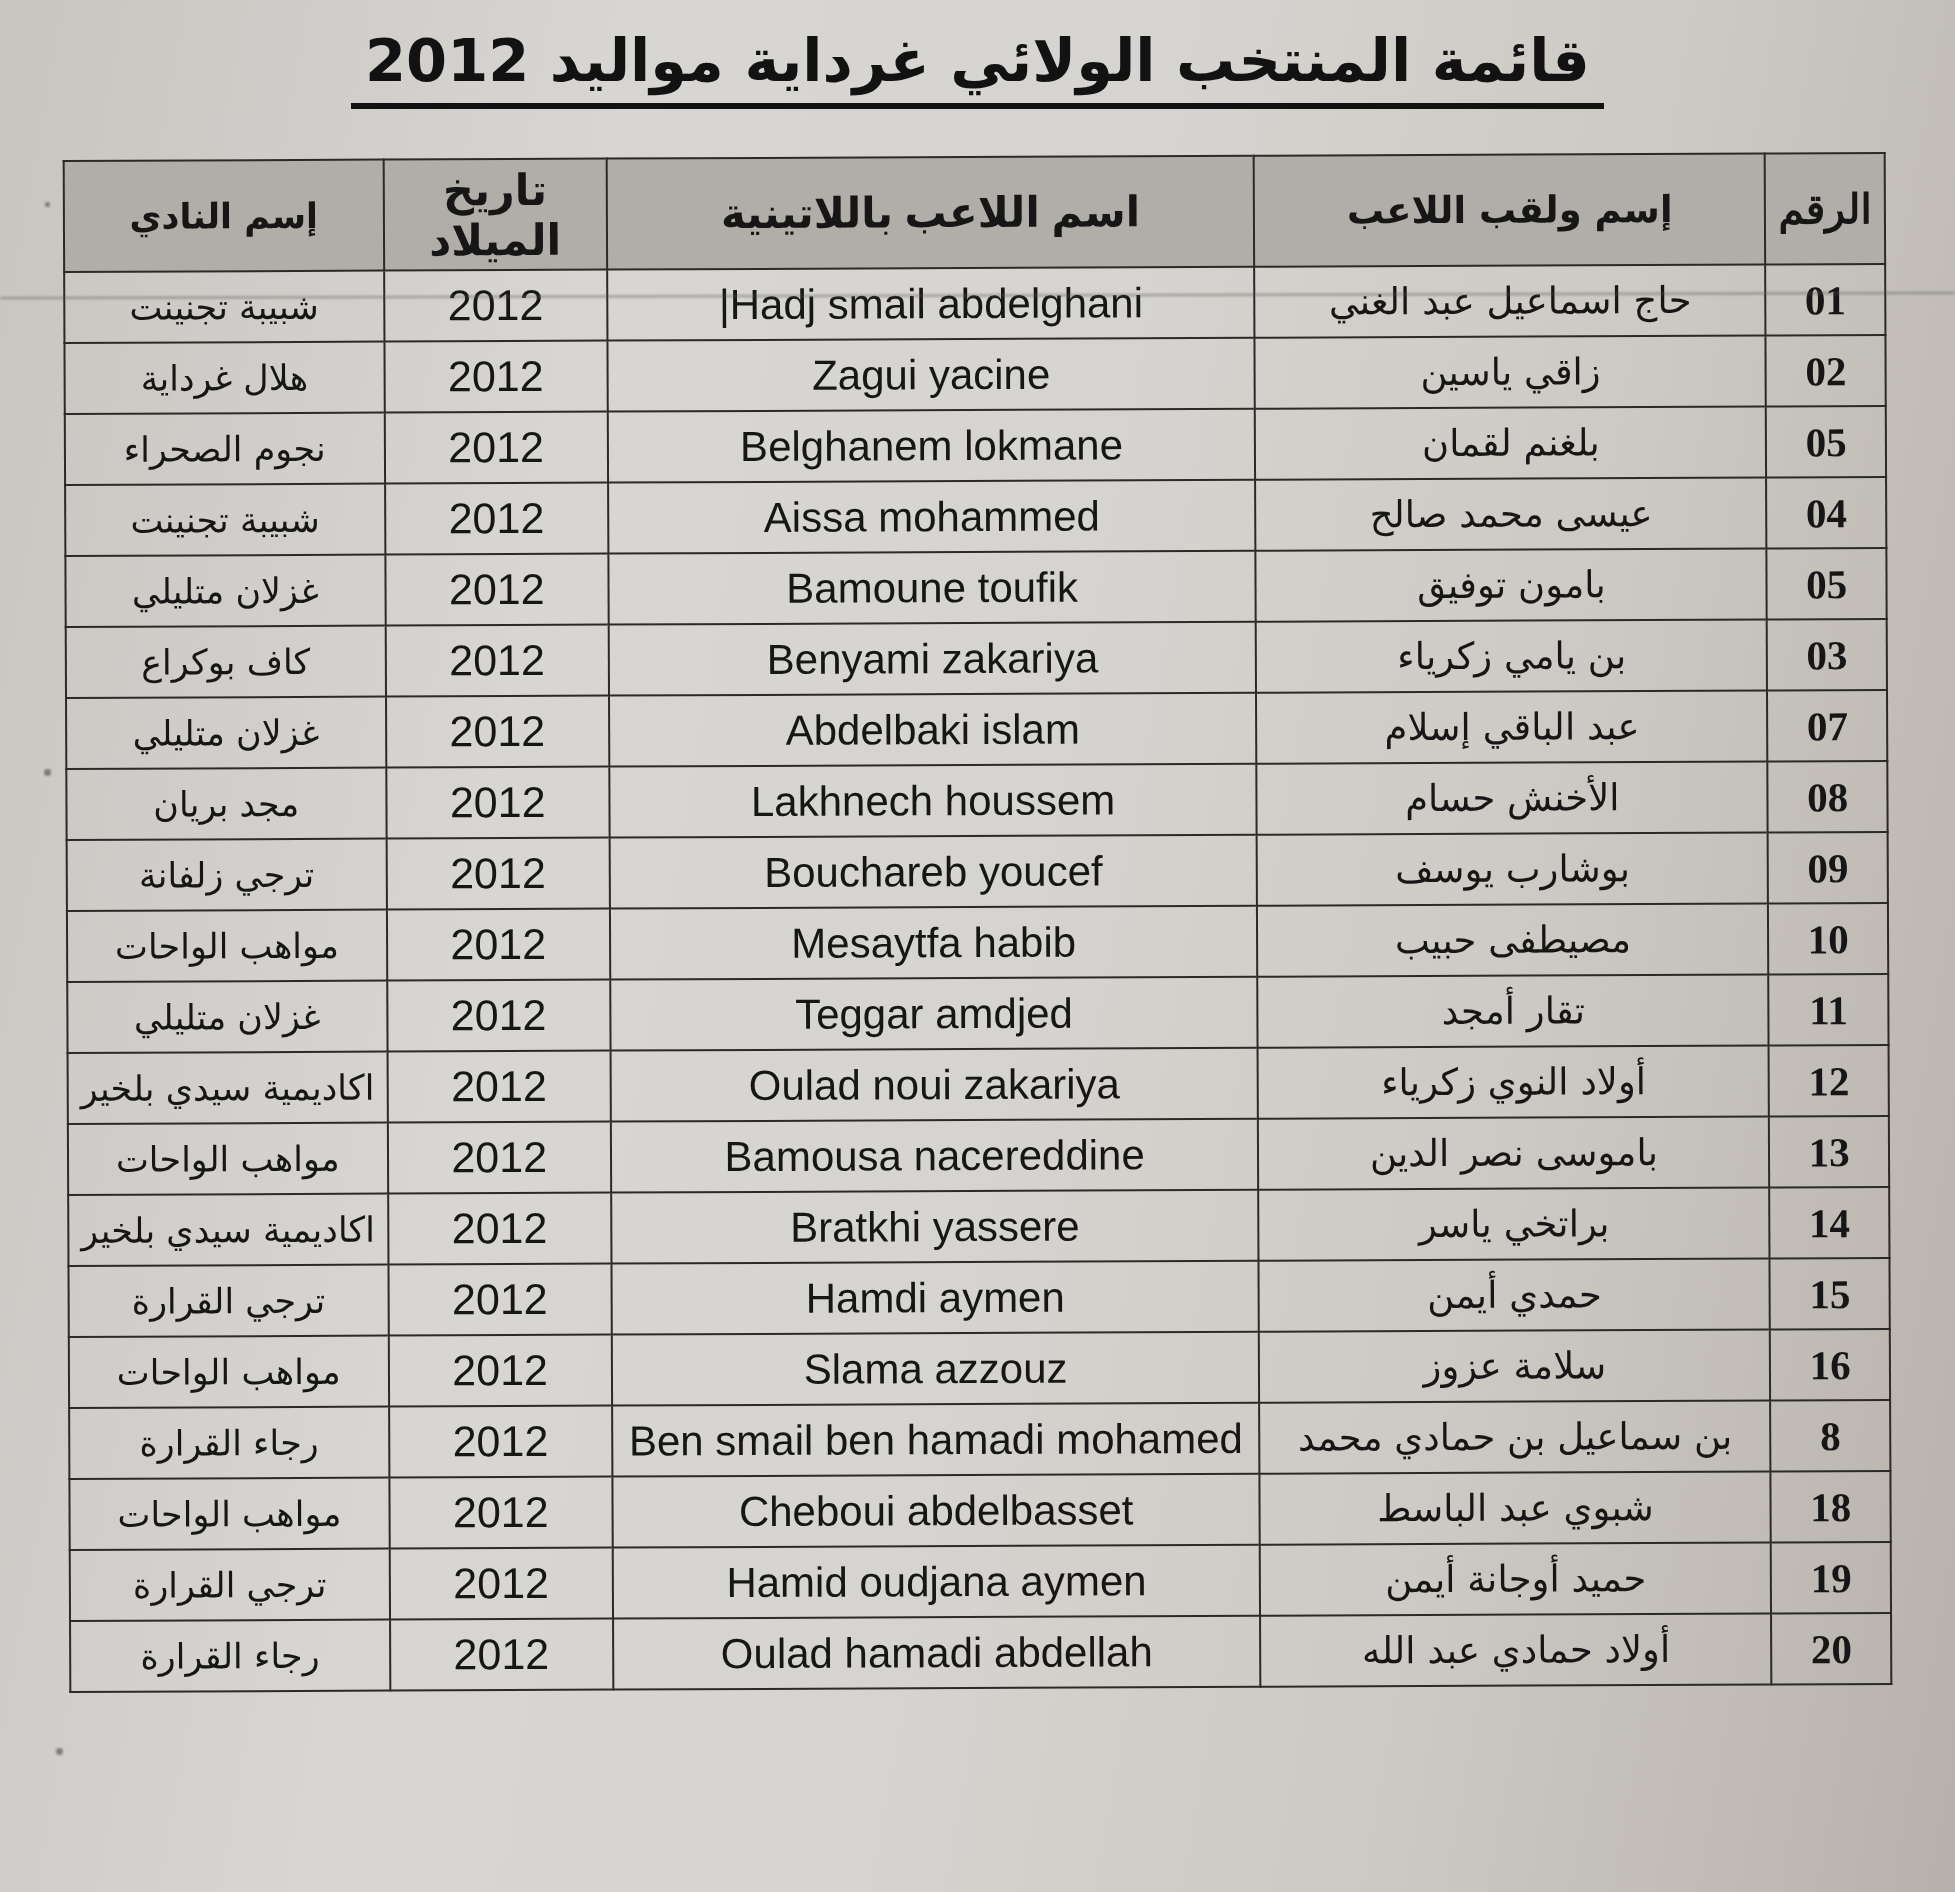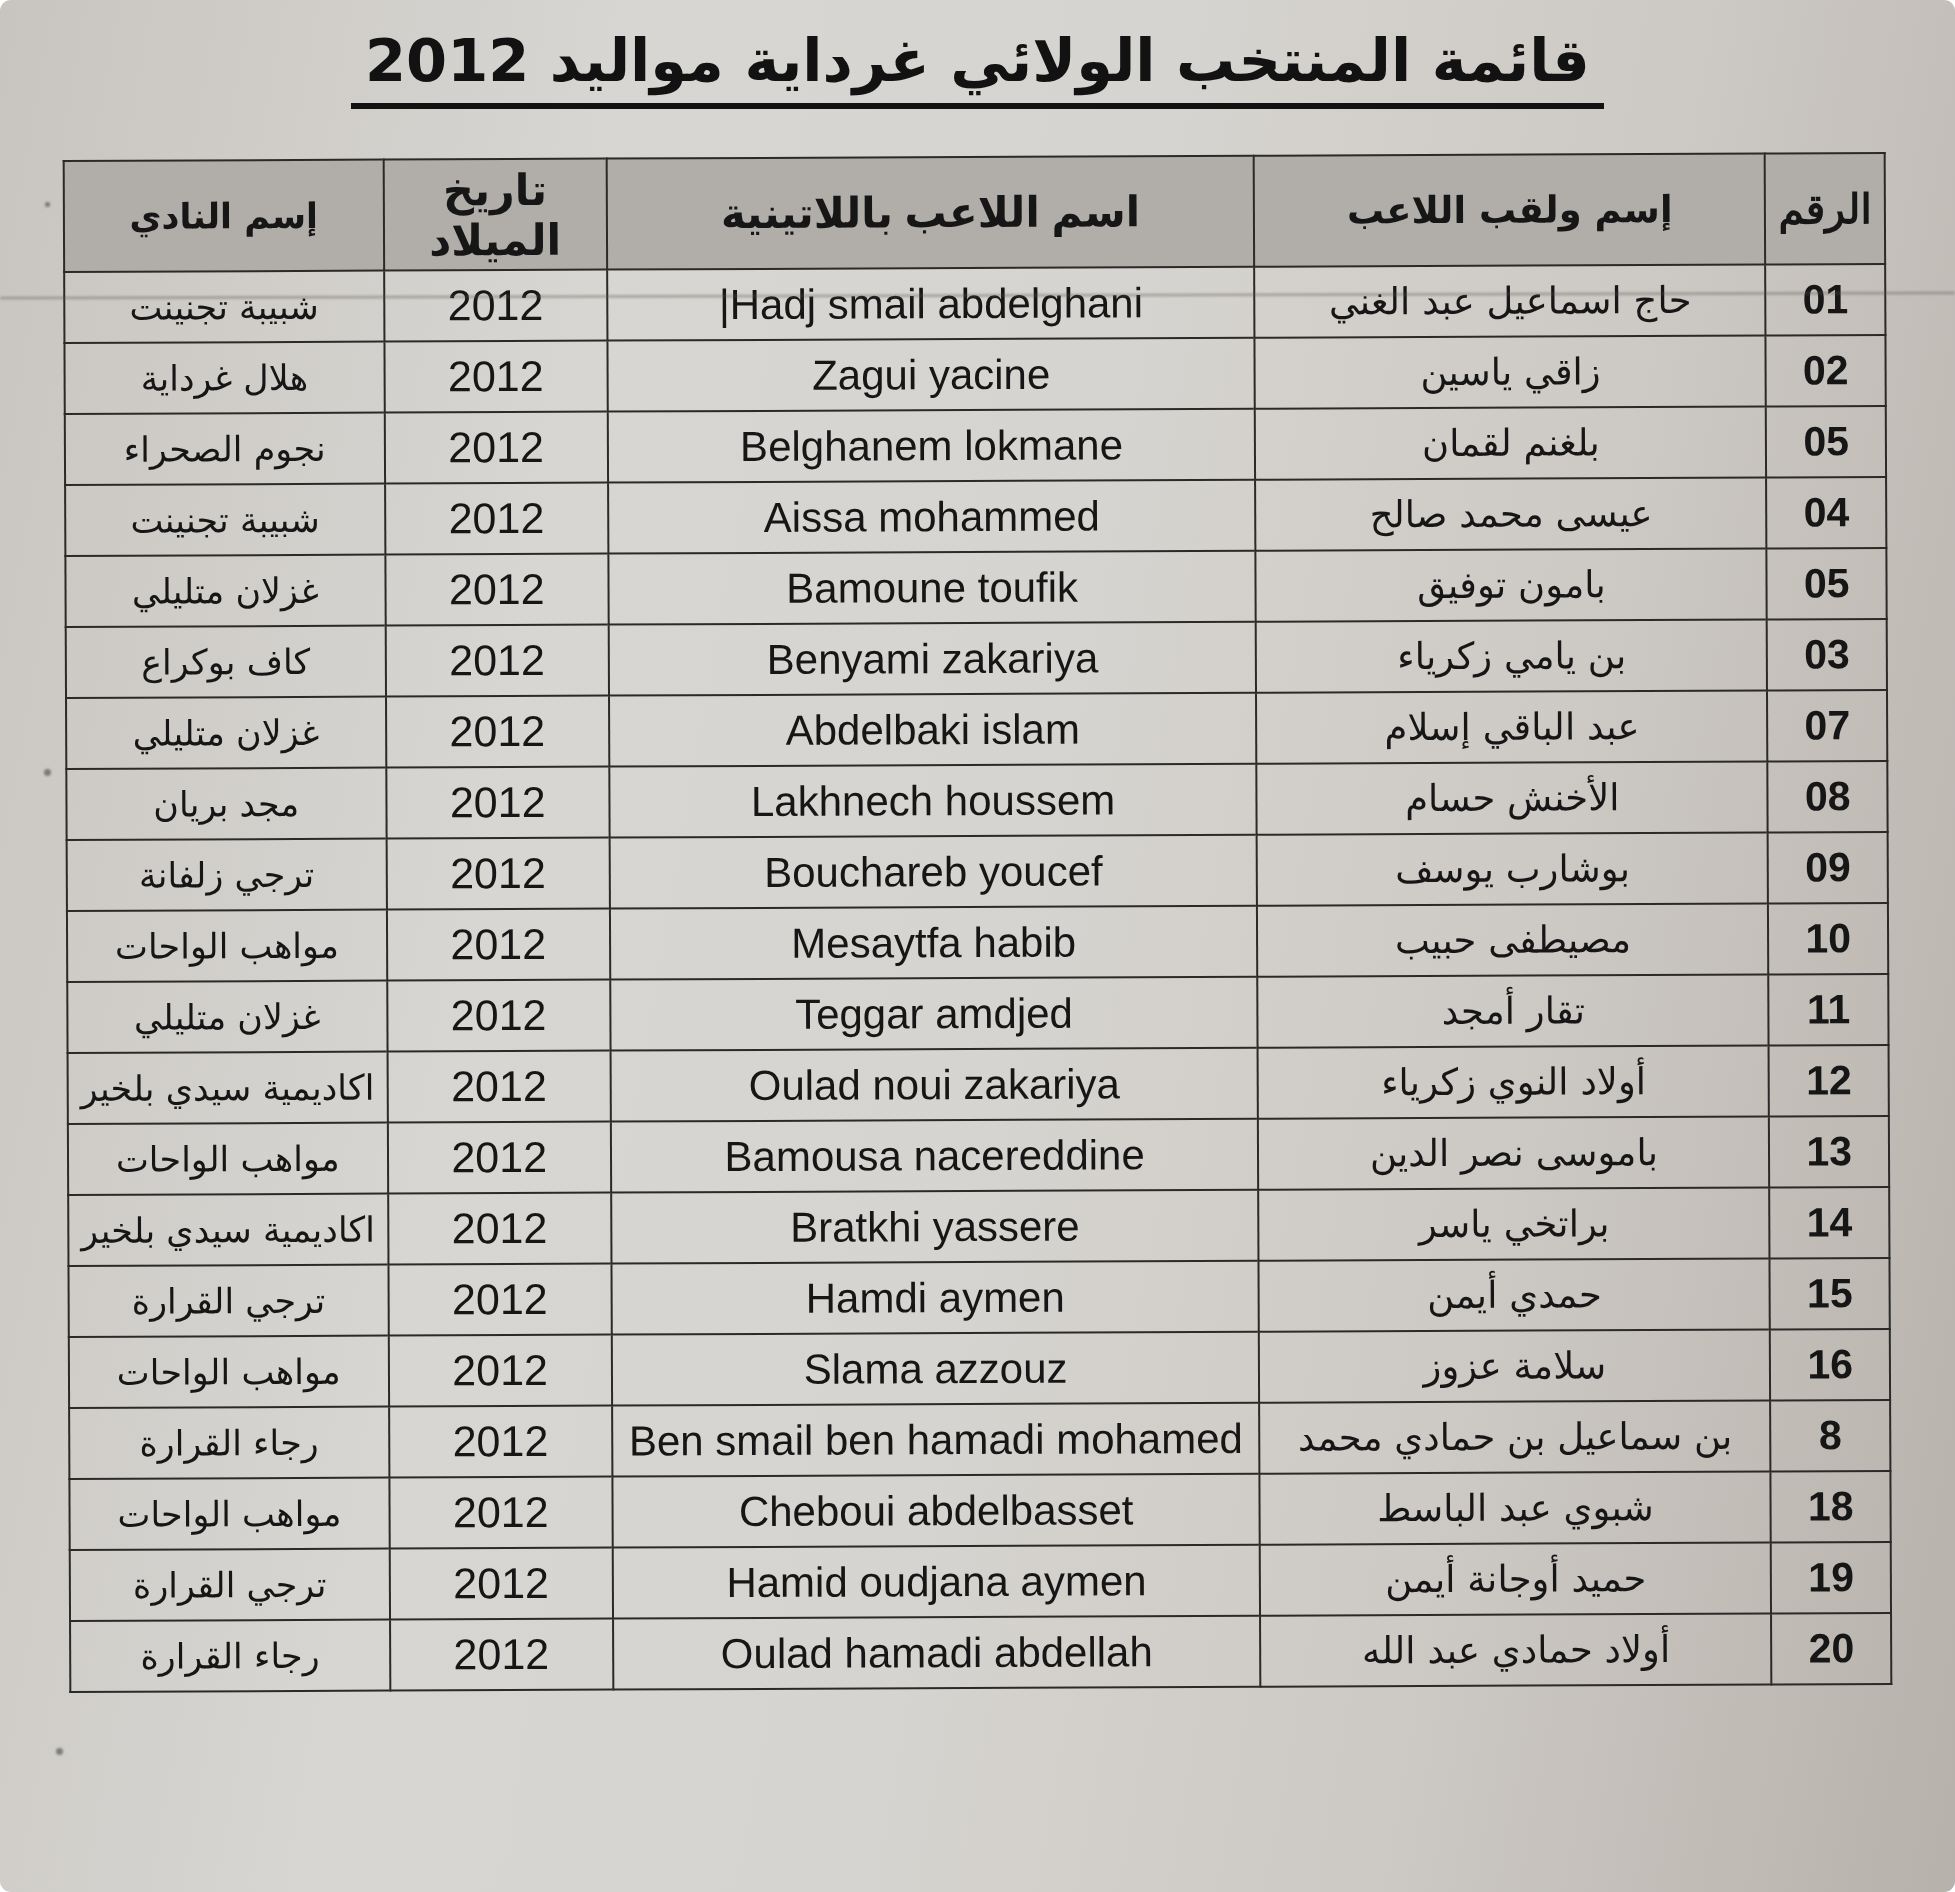--- a/index.html
+++ b/index.html
@@ -7,21 +7,20 @@
     width: 1955px; height: 1893px;
     overflow: hidden;
     font-family: "DejaVu Sans", sans-serif;
   }
   .page {
     position: absolute; inset: 0;
     background:
       linear-gradient(100deg,
         #c8c5c1 0%, #d8d6d2 28%, #d6d4d0 52%,
         #cdc9c4 74%, #beb9b3 92%, #b6b1ab 100%);
-    border-radius: 11px;
   }
   .title-wrap {
     text-align: center;
     padding-top: 26px;
   }
   .title {
     display: inline-block;
     font-size: 59px;
     font-weight: bold;
     color: #121212;
@@ -46,21 +45,21 @@
     padding: 4.5px 7.5px;
     overflow-wrap: break-word;
   }
   thead th {
     background: #b1aea9;
     font-size: 35px;
     font-weight: bold;
     height: 66px;
   }
   tbody td { height: 60px; }
-  .c-num  { width: 113px; font-size: 41px; font-weight: bold; font-family: Liberation Sans, sans-serif; }
+  .c-num  { width: 113px; font-size: 41px; font-weight: bold; font-family: Liberation Serif, serif; }
   .c-ar   { width: 483px; font-size: 37px; }
   .c-lat  { width: 612px; font-size: 42px; font-family: "Liberation Sans", "DejaVu Sans", sans-serif; }
   .c-date { width: 211px; font-size: 43px; font-family: "Liberation Sans", "DejaVu Sans", sans-serif; }
   .c-club { width: 302px; font-size: 35px; }
   .streak {
     position: absolute;
     left: 0; top: 294px;
     width: 100%; height: 3px;
     background: rgba(85, 82, 78, 0.35);
     filter: blur(1.1px);

